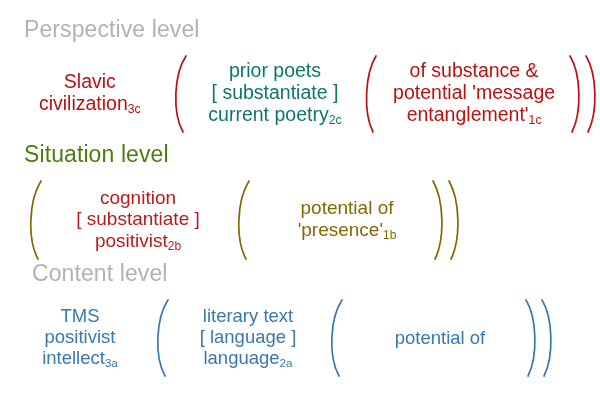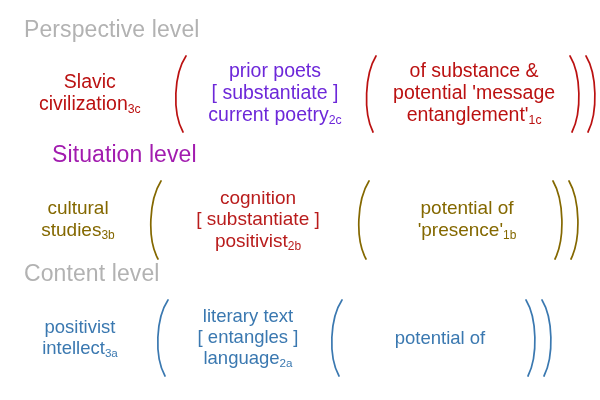--- a/index.html
+++ b/index.html
@@ -108,21 +108,21 @@
       </div>
 
       <div class="gap-a"></div>
 
       <span class="paren">
         <svg width="22" height="80" viewBox="0 0 22 80" aria-hidden="true">
           <path d="M18 2 C6 20, 4 58, 15 78" fill="none" stroke="#bb1111" stroke-width="1.7" stroke-linecap="round"></path>
         </svg>
       </span>
 
-      <div class="cell c-mid" style="color: #6d28d9;">
+      <div class="cell c-mid" style="color: #0f766e;">
         <span class="ln">prior poets</span>
         <span class="ln">[ substantiate ]</span>
         <span class="ln"><span>current poetry</span><span class="sub">2c</span></span>
       </div>
 
       <span class="paren">
         <svg width="20" height="80" viewBox="0 0 20 80" aria-hidden="true">
           <path d="M16 2 C5 20, 3 58, 13 78" fill="none" stroke="#bb1111" stroke-width="1.7" stroke-linecap="round"></path>
         </svg>
       </span>
@@ -141,27 +141,23 @@
 
       <span class="paren">
         <svg width="16" height="80" viewBox="0 0 16 80" aria-hidden="true">
           <path d="M2 2 C13 20, 14 58, 4 78" fill="none" stroke="#bb1111" stroke-width="1.7" stroke-linecap="round"></path>
         </svg>
       </span>
     </div>
   </div>
 
   <div class="level-block lvl1">
-    <div class="level-title" style="color: #a21caf; margin-left: 28px;">Situation level</div>
+    <div class="level-title" style="color: #4d7c0f;">Situation level</div>
     <div class="row">
 
-      <div class="cell c-outer" style="color: rgb(132, 104, 0);">
-        <span class="ln">cultural</span>
-        <span class="ln"><span>studies</span><span class="sub">3b</span></span>
-      </div>
 
       <div class="gap-b"></div>
 
       <span class="paren">
         <svg width="22" height="82" viewBox="0 0 22 82" aria-hidden="true">
           <path d="M18 2 C6 21, 4 60, 15 80" fill="none" stroke="#846800" stroke-width="1.7" stroke-linecap="round"></path>
         </svg>
       </span>
 
       <div class="cell c-mid" style="color: #b91c1c;">
@@ -189,39 +185,40 @@
 
       <span class="paren">
         <svg width="16" height="82" viewBox="0 0 16 82" aria-hidden="true">
           <path d="M2 2 C13 21, 14 60, 4 80" fill="none" stroke="#846800" stroke-width="1.7" stroke-linecap="round"></path>
         </svg>
       </span>
     </div>
   </div>
 
   <div class="level-block lvl2">
-    <div class="level-title" style="color: rgb(178, 178, 178);">Content level</div>
+    <div class="level-title" style="color: rgb(178, 178, 178); margin-left: 8px;">Content level</div>
     <div class="row">
 
       <div class="cell c-outer" style="color: rgb(58, 120, 176);">
+        <span class="ln">TMS</span>
         <span class="ln">positivist</span>
         <span class="ln"><span>intellect</span><span class="sub">3a</span></span>
       </div>
 
       <div class="gap-c"></div>
 
       <span class="paren">
         <svg width="22" height="80" viewBox="0 0 22 80" aria-hidden="true">
           <path d="M18 2 C6 20, 4 58, 15 78" fill="none" stroke="#3a78b0" stroke-width="1.7" stroke-linecap="round"></path>
         </svg>
       </span>
 
       <div class="cell c-mid" style="color: rgb(58, 120, 176);">
         <span class="ln">literary text</span>
-        <span class="ln">[ entangles ]</span>
+        <span class="ln">[ language ]</span>
         <span class="ln"><span>language</span><span class="sub">2a</span></span>
       </div>
 
       <span class="paren">
         <svg width="22" height="80" viewBox="0 0 22 80" aria-hidden="true">
           <path d="M18 2 C6 20, 4 58, 15 78" fill="none" stroke="#3a78b0" stroke-width="1.7" stroke-linecap="round"></path>
         </svg>
       </span>
 
       <div class="cell c-inner" style="color: rgb(58, 120, 176);">

